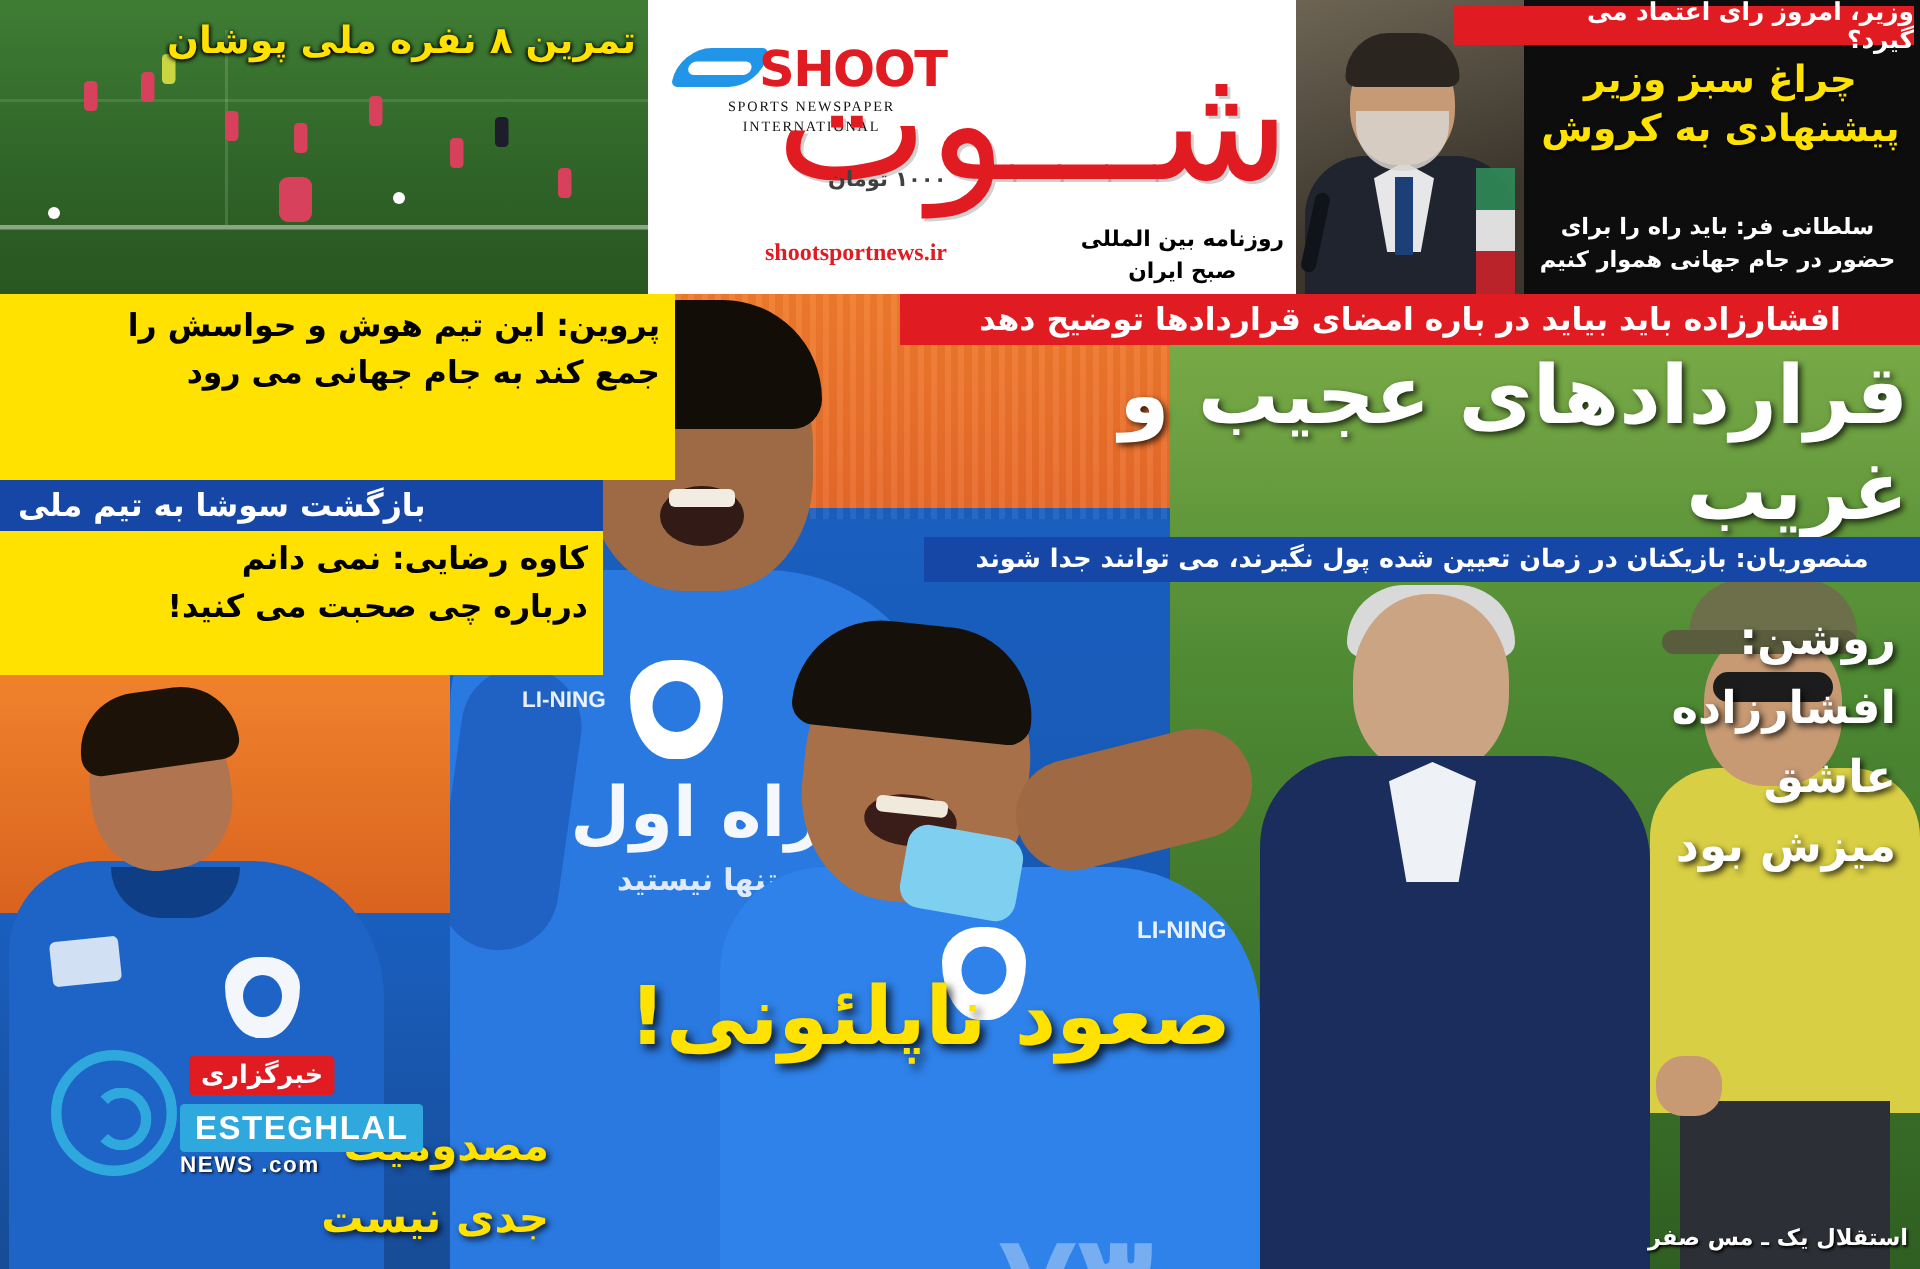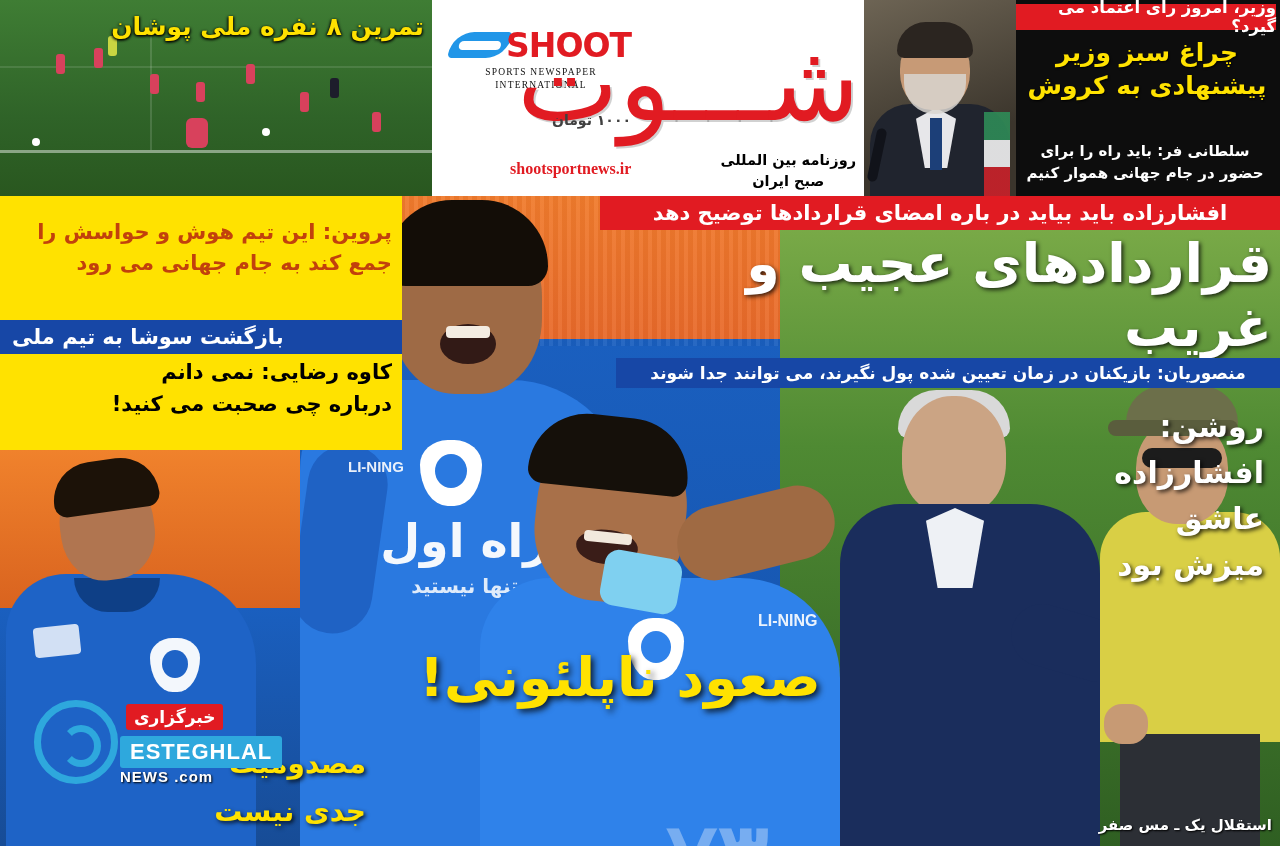--- a/index.html
+++ b/index.html
@@ -154,21 +154,21 @@
   }
   .minister-q {
     position: absolute;
     right: 4px; top: 4px;
     width: 260px;
     height: 26px;
     background: #e11b22;
     color: #fff;
     font-size: 16.5px;
     font-weight: bold;
-    display: flex; align-items: center; justify-content: center;
+    display: flex; align-items: center; justify-content: center; padding-left: 47px;
   }
   .minister-head {
     position: absolute;
     right: 8px; top: 36px;
     width: 250px;
     color: #ffe200;
     font-size: 25px;
     font-weight: bold;
     text-align: center;
     line-height: 33px;
@@ -282,27 +282,27 @@
     text-align: right;
     color: #ffffff;
     font-size: 30px;
     font-weight: bold;
     line-height: 46px;
     text-shadow: 2px 2px 4px rgba(0,0,0,.8);
   }
 
   
   .parvin-box {
-    left: 0; top: 196px; width: 402px; height: 124px;
+    left: 0; top: 196px; width: 450px; height: 124px;
     background: #ffe200;
-    color: #c2410c;
+    color: #000000;
     font-size: 21px;
     font-weight: bold;
     line-height: 31px;
-    padding: 21px 10px 0 10px;
+    padding: 6px 10px 0 10px;
     box-sizing: border-box;
     text-align: right;
   }
   .sosha-bar {
     left: 0; top: 320px; width: 402px; height: 34px;
     background: #1747a6;
     color: #fff;
     font-size: 21px;
     font-weight: bold;
     display: flex; align-items: center; justify-content: flex-end;

